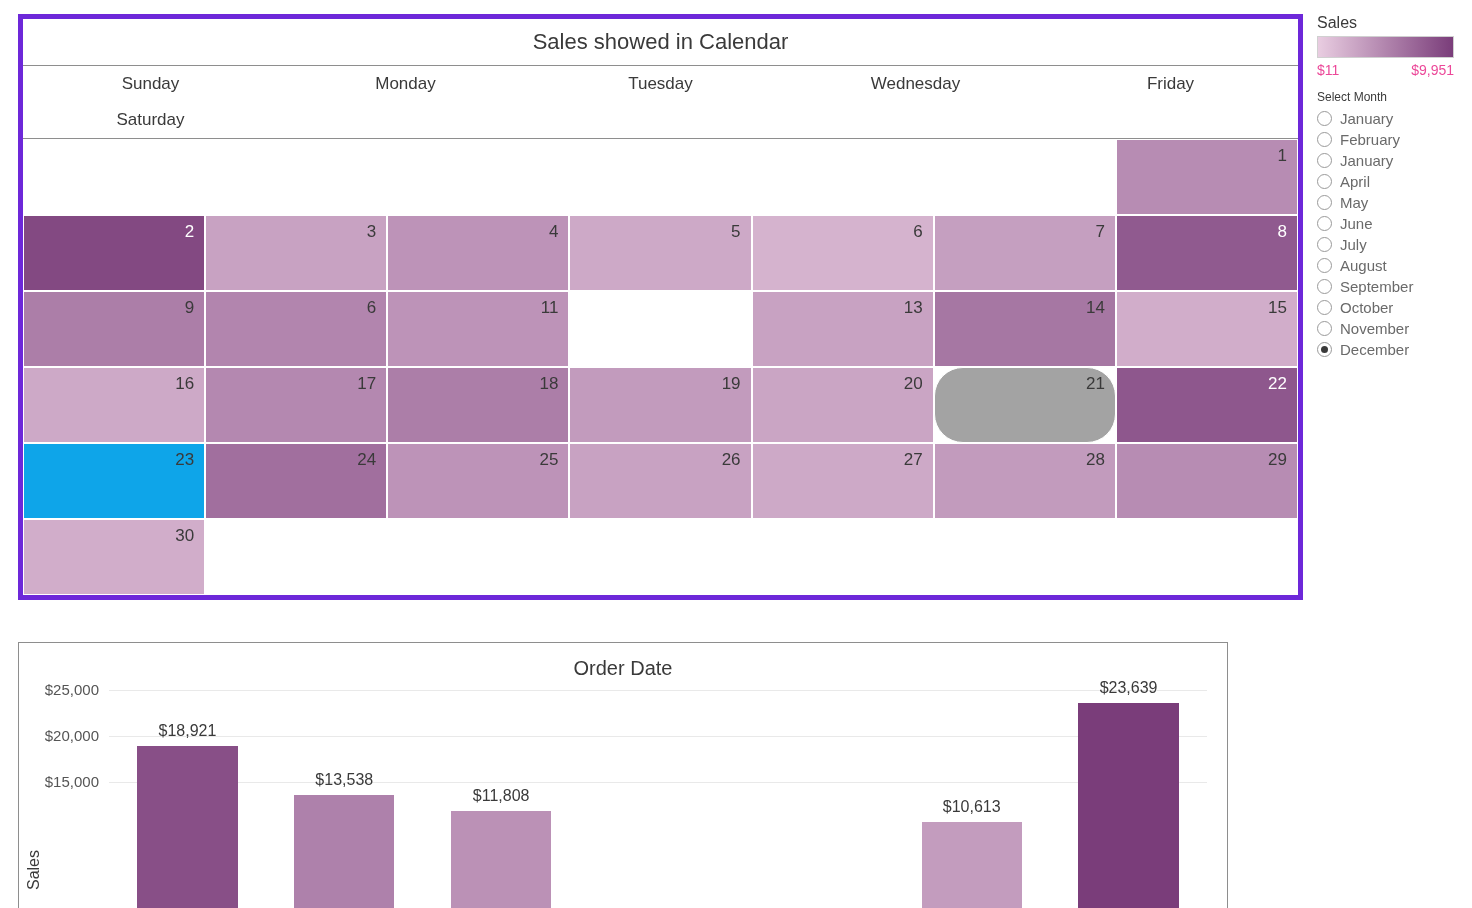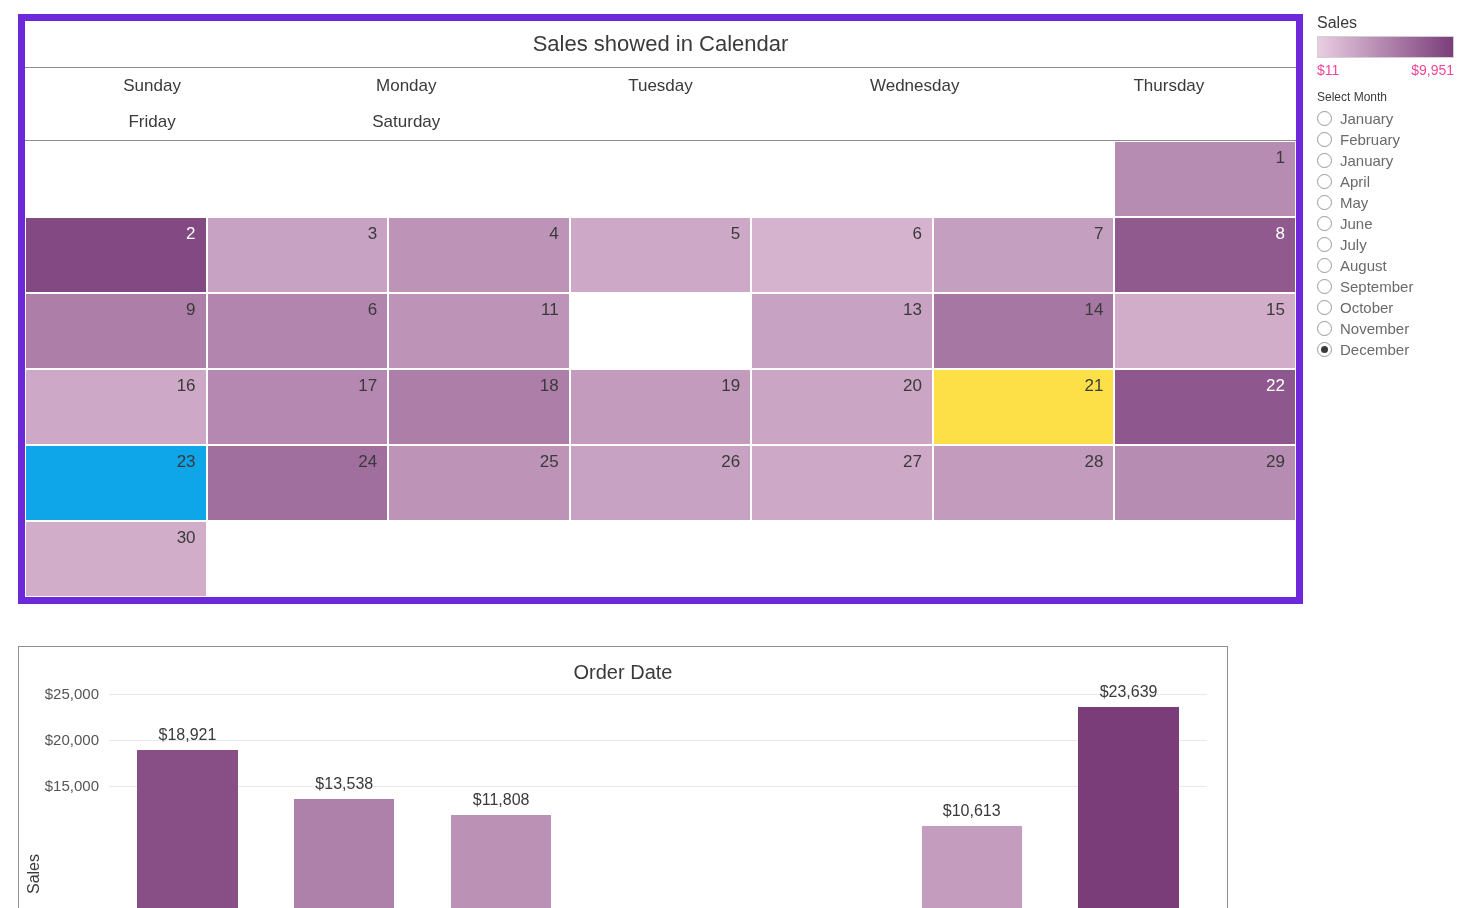--- a/index.html
+++ b/index.html
@@ -1,18 +1,18 @@
 <!DOCTYPE html>
 <html><head>
 <meta charset="utf-8">
 <style>
   html,body{margin:0;padding:0;font-family:-apple-system,BlinkMacSystemFont,"Segoe UI",Arial,sans-serif;color:#3a3a3a;background:#fff}
   .wrap{padding:14px 18px 0 18px;width:1472px;box-sizing:border-box}
   .top{display:flex;align-items:flex-start}
-  .cal-outer{border:7px solid #6d28d9;width:1348px;box-sizing:border-box}
+  .cal-outer{border:5px solid #6d28d9;width:1348px;box-sizing:border-box}
   .cal-title{text-align:center;font-size:22px;padding:10px 0;border-bottom:1px solid #8e8e8e}
   .cal-head{display:grid;grid-template-columns:repeat(5,1fr);border-bottom:1px solid #8e8e8e}
   .cal-head div{text-align:center;font-size:17px;padding:8px 0}
   .cal-grid{display:grid;grid-template-columns:repeat(7,1fr);grid-auto-rows:76px}
   .cell{position:relative;box-sizing:border-box;padding:6px 10px 0 0;text-align:right;font-size:17px}
   .cell.filled{border:1px solid #fff}
   .cell.light-num{color:#fff}
   .legend{margin-left:14px;font-size:15px}
   .legend-title{font-size:16px;margin-bottom:4px}
   .grad{width:135px;height:20px;background:linear-gradient(to right,#e9cde1,#7a3d7a);border:1px solid #d0d0d0}
@@ -37,21 +37,20 @@
 <div class="wrap">
 
 <div class="top">
   <div class="cal-outer">
     <div class="cal-title">Sales showed in Calendar</div>
     <div class="cal-head" id="cal-head">
           <div>Sunday</div>
           <div>Monday</div>
           <div>Tuesday</div>
           <div>Wednesday</div>
-          <div>Thursday</div>
           <div>Friday</div>
           <div>Saturday</div>
         </div>
     <div class="cal-grid" id="cal-grid">
           <div class="cell"></div>
           <div class="cell"></div>
           <div class="cell"></div>
           <div class="cell"></div>
           <div class="cell"></div>
           <div class="cell"></div>
@@ -68,21 +67,21 @@
           <div class="cell filled" style="background: rgb(189, 147, 184);"><span>11</span></div>
           <div class="cell"></div>
           <div class="cell filled" style="background: rgb(200, 162, 194);"><span>13</span></div>
           <div class="cell filled" style="background: rgb(166, 119, 163);"><span>14</span></div>
           <div class="cell filled" style="background: rgb(209, 173, 202);"><span>15</span></div>
           <div class="cell filled" style="background: rgb(205, 169, 199);"><span>16</span></div>
           <div class="cell filled" style="background: rgb(180, 136, 176);"><span>17</span></div>
           <div class="cell filled" style="background: rgb(172, 126, 168);"><span>18</span></div>
           <div class="cell filled" style="background: rgb(194, 155, 189);"><span>19</span></div>
           <div class="cell filled" style="background: rgb(202, 165, 196);"><span>20</span></div>
-          <div class="cell filled" style="background: #fde047;"><span>21</span></div>
+          <div class="cell filled" style="background: #a3a3a3; border-radius: 29px;"><span>21</span></div>
           <div class="cell filled light-num" style="background: rgb(142, 87, 141);"><span>22</span></div>
           <div class="cell filled" style="background: #0ea5e9;"><span>23</span></div>
           <div class="cell filled" style="background: rgb(161, 111, 158);"><span>24</span></div>
           <div class="cell filled" style="background: rgb(189, 147, 184);"><span>25</span></div>
           <div class="cell filled" style="background: rgb(200, 162, 194);"><span>26</span></div>
           <div class="cell filled" style="background: rgb(205, 169, 199);"><span>27</span></div>
           <div class="cell filled" style="background: rgb(194, 155, 189);"><span>28</span></div>
           <div class="cell filled" style="background: rgb(183, 140, 179);"><span>29</span></div>
           <div class="cell filled" style="background: rgb(209, 173, 202);"><span>30</span></div>
           <div class="cell"></div>

